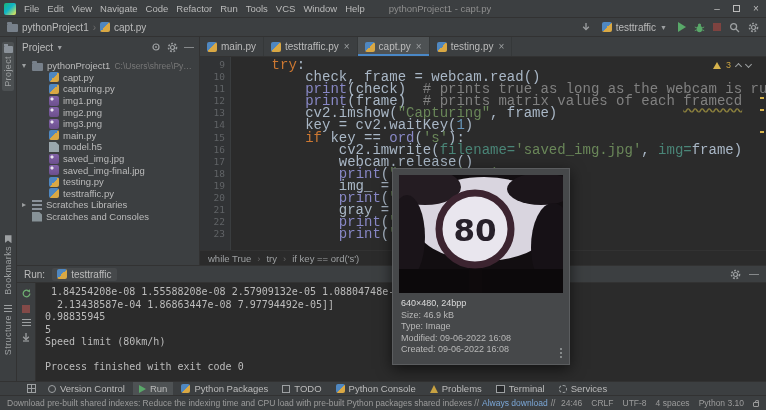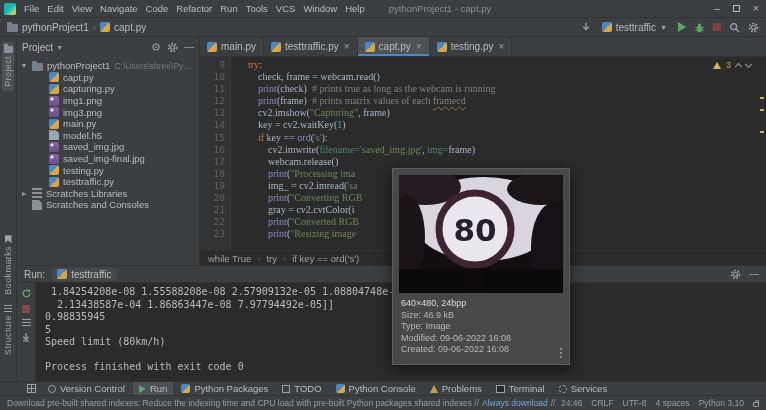--- a/index.html
+++ b/index.html
@@ -62,21 +62,21 @@
 .ico-file{background:#9aa7ad;clip-path:polygon(0 0,68% 0,100% 30%,100% 100%,0 100%)}
 .ico-folder{width:11px;height:8px;background:#77808a;border-radius:1px;position:relative;margin-top:2px}
 .ico-folder::before{content:"";position:absolute;top:-2px;left:0;width:5px;height:2px;background:#77808a;border-radius:1px 1px 0 0}
 .ico-lib{background:repeating-linear-gradient(180deg,#8a9199 0 2px,transparent 2px 4px)}
 .ico-scratch{background:#9aa7ad;clip-path:polygon(0 0,68% 0,100% 30%,100% 100%,0 100%);opacity:.8}
 
 .editor{flex:1;display:flex;flex-direction:column;min-width:0;position:relative}
 .code-wrap{flex:1;display:flex;position:relative;overflow:hidden;background:#2b2b2b}
 .gutter{width:31px;background:#313335;border-right:1px solid #3a3d3f;color:#606366;font-family:"DejaVu Sans Mono",monospace;font-size:9.5px;text-align:right;padding:2px 5px 0 0;flex:none}
 .gnum{height:12.1px;line-height:12.1px}
-.code-lines{flex:1;font-family:Liberation Serif, serif;font-size:10px;color:#a9b7c6;padding:2px 0 0 7px;white-space:pre;overflow:hidden}
+.code-lines{flex:1;font-family:Liberation Mono, monospace;font-size:14px;color:#a9b7c6;padding:2px 0 0 7px;white-space:pre;overflow:hidden}
 .cline{height:12.1px;line-height:12.1px}
 .k{color:#cc7832}.b{color:#8888c6}.s{color:#6a8759}.c{color:#808080}.n{color:#6897bb}.a{color:#4a8577}
 .u{text-decoration-line:underline;text-decoration-style:wavy;text-decoration-color:#8a7f3c;text-underline-offset:2px}
 .inspections{position:absolute;top:3px;right:15px;display:flex;align-items:center;gap:5px;font-size:9px;color:#c8a242}
 .warn-tri{width:0;height:0;border-left:4px solid transparent;border-right:4px solid transparent;border-bottom:7px solid #d6b34c}
 .chev{width:5px;height:5px;border-right:1.3px solid #9da0a2;border-bottom:1.3px solid #9da0a2;display:inline-block}
 .chev.up{transform:rotate(-135deg);margin-top:3px}
 .chev.down{transform:rotate(45deg);margin-bottom:2px}
 .err-stripe{position:absolute;top:0;right:0;bottom:0;width:8px}
 .mark{position:absolute;right:2px;width:4px;height:2px;background:#d6b34c}
@@ -261,20 +261,25 @@
           </div>
           <div class="trow" style="padding-left: 20px;">
             <span class="tarr"></span>
             <span class="ico ico-py"></span>
             <span class="tlabel">capturing.py</span>
           </div>
           <div class="trow" style="padding-left: 20px;">
             <span class="tarr"></span>
             <span class="ico ico-img"></span>
             <span class="tlabel">img1.png</span>
+          </div>
+          <div class="trow" style="padding-left: 20px;">
+            <span class="tarr"></span>
+            <span class="ico ico-img"></span>
+            <span class="tlabel">img2.png</span>
           </div>
           <div class="trow" style="padding-left: 20px;">
             <span class="tarr"></span>
             <span class="ico ico-img"></span>
             <span class="tlabel">img3.png</span>
           </div>
           <div class="trow" style="padding-left: 20px;">
             <span class="tarr"></span>
             <span class="ico ico-py"></span>
             <span class="tlabel">main.py</span>

